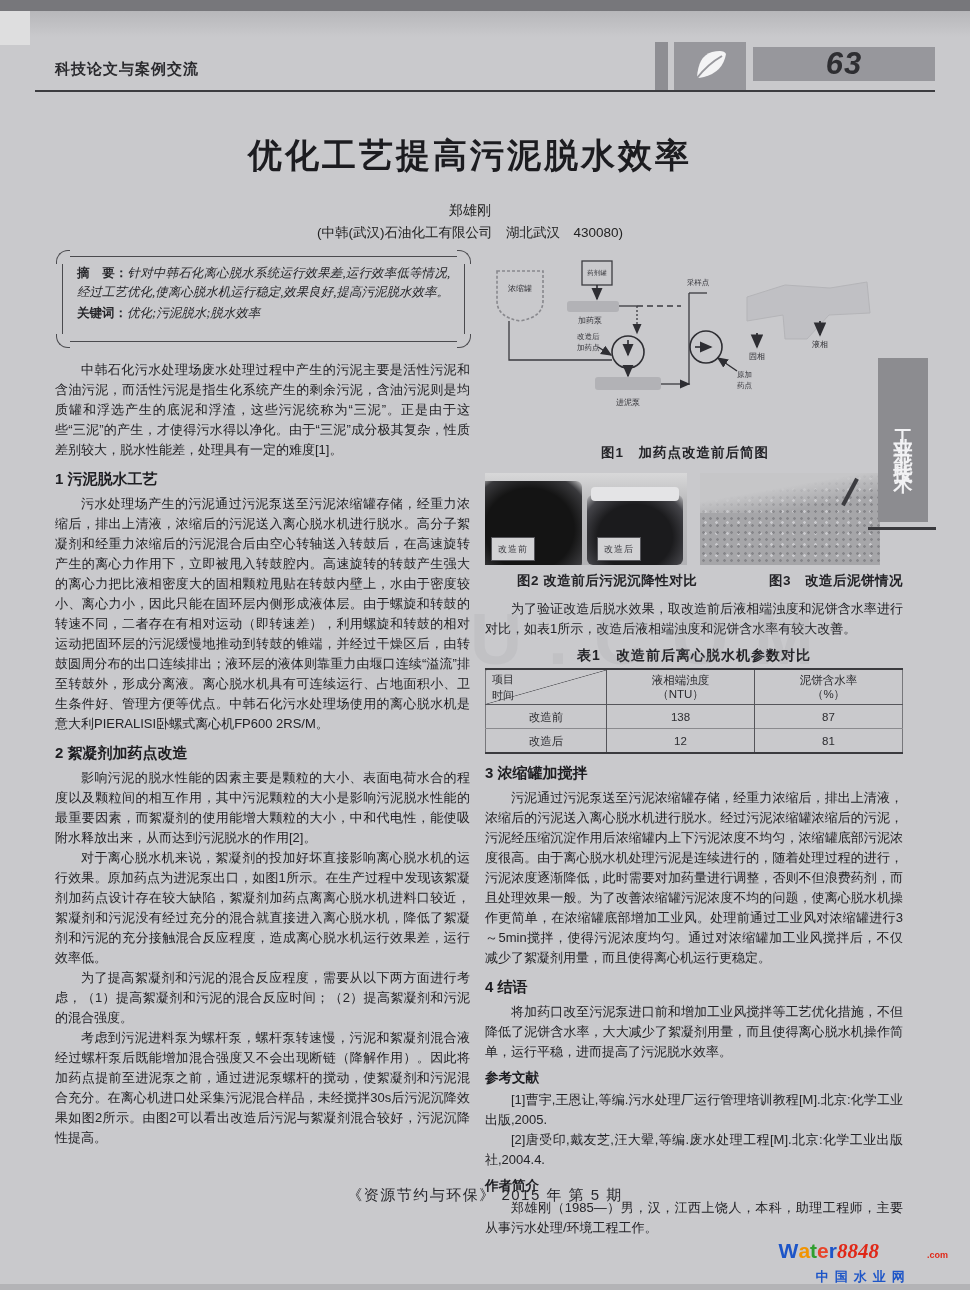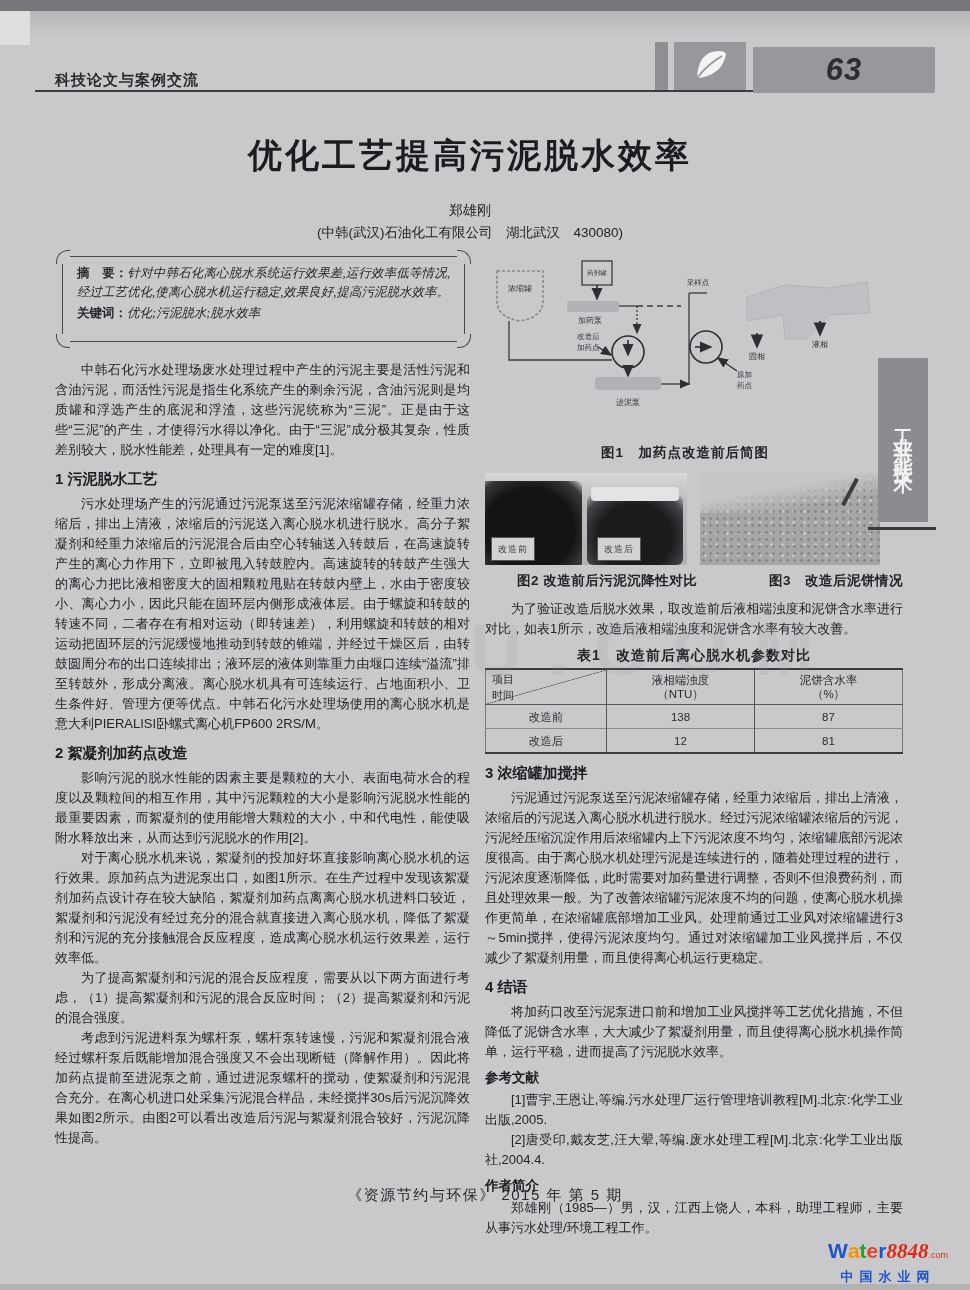--- a/index.html
+++ b/index.html
@@ -2,33 +2,33 @@
 <html><head>
 <meta charset="utf-8">
 <style>
   html,body{margin:0;padding:0;}
   body{
     width:970px;height:1290px;position:relative;overflow:hidden;
     background:#c9c9cc;
     font-family:"Liberation Sans","DejaVu Sans",sans-serif;
     color:#212126;
   }
-  .noselect{user-select:none;margin-top:11px;}
+  .noselect{user-select:none;}
   
   .edge-top{position:absolute;left:0;top:0;width:970px;height:11px;background:#77777b;}
   .edge-top-fade{position:absolute;left:0;top:11px;width:970px;height:26px;background:linear-gradient(#b7b7ba,#c9c9cc);}
   .edge-bottom{position:absolute;left:0;bottom:0;width:970px;height:6px;background:#b3b3b6;}
   .corner-light{position:absolute;left:0;top:11px;width:30px;height:34px;background:#dededf;}
 
   
   .hdr-label{position:absolute;left:55px;top:60px;font-size:15px;font-weight:bold;letter-spacing:1px;color:#2a2a2e;}
   .hdr-rule{position:absolute;left:35px;top:90px;width:900px;height:2px;background:#3c3c40;}
   .hdr-bar{position:absolute;left:655px;top:42px;width:13px;height:48px;background:#8e8e93;}
   .hdr-leafbox{position:absolute;left:674px;top:42px;width:72px;height:48px;background:#97979c;display:flex;align-items:center;justify-content:center;}
-  .hdr-numbox{position:absolute;left:753px;top:47px;width:182px;height:46px;background:#97979c;display:flex;align-items:center;justify-content:center;}
+  .hdr-numbox{position:absolute;left:753px;top:47px;width:182px;height:34px;background:#97979c;display:flex;align-items:center;justify-content:center;}
   .hdr-num{font-size:31px;font-weight:bold;font-style:italic;color:#2e2e32;letter-spacing:1px;}
 
   
   .title{position:absolute;left:0;top:133px;width:940px;text-align:center;font-size:34px;font-weight:bold;letter-spacing:3px;color:#1c1c20;}
   .author{position:absolute;left:0;top:202px;width:940px;text-align:center;font-size:14px;color:#222;}
   .affil{position:absolute;left:0;top:224px;width:940px;text-align:center;font-size:13.5px;color:#222;}
 
   
   .abs-box{position:absolute;left:62px;top:256px;width:403px;height:86px;border:1px solid #4a4a4e;padding:7px 14px 0 14px;box-sizing:border-box;}
   .abs-box .curl{position:absolute;width:13px;height:13px;border:1.5px solid #4a4a4e;background:#c9c9cc;}
@@ -98,21 +98,21 @@
   
   .brand{position:absolute;right:22px;top:1240px;text-align:center;}
   .brand-line1{font-size:21px;font-weight:bold;line-height:22px;white-space:nowrap;}
   .brand-line1 .L{display:inline-block;}
   .brand-line1 .L:nth-child(1){color:#1d55c8;}
   .brand-line1 .L:nth-child(2){color:#f29400;}
   .brand-line1 .L:nth-child(3){color:#2f9e2f;}
   .brand-line1 .L:nth-child(4){color:#e8442a;}
   .brand-line1 .L:nth-child(5){color:#1d55c8;}
   .brand-8848{color:#e02818;font-style:italic;font-family:"Liberation Serif","DejaVu Serif",serif;font-weight:bold;}
-  .brand-com{color:#e02818;font-size:9px;font-weight:normal;}
+  .brand-com{color:#e02818;font-size:9px;font-weight:bold;padding-left:48px;}
   .brand-line2{color:#1d55c8;font-size:13px;font-weight:bold;letter-spacing:6px;margin-top:2px;}
 
   
   .scanmark{position:absolute;left:470px;top:598px;width:460px;font-size:72px;font-weight:bold;color:#8f8f96;opacity:0.13;letter-spacing:26px;pointer-events:none;}
 </style>
 </head>
 <body>
 
 <div class="edge-top"></div>
 <div class="edge-top-fade"></div>

